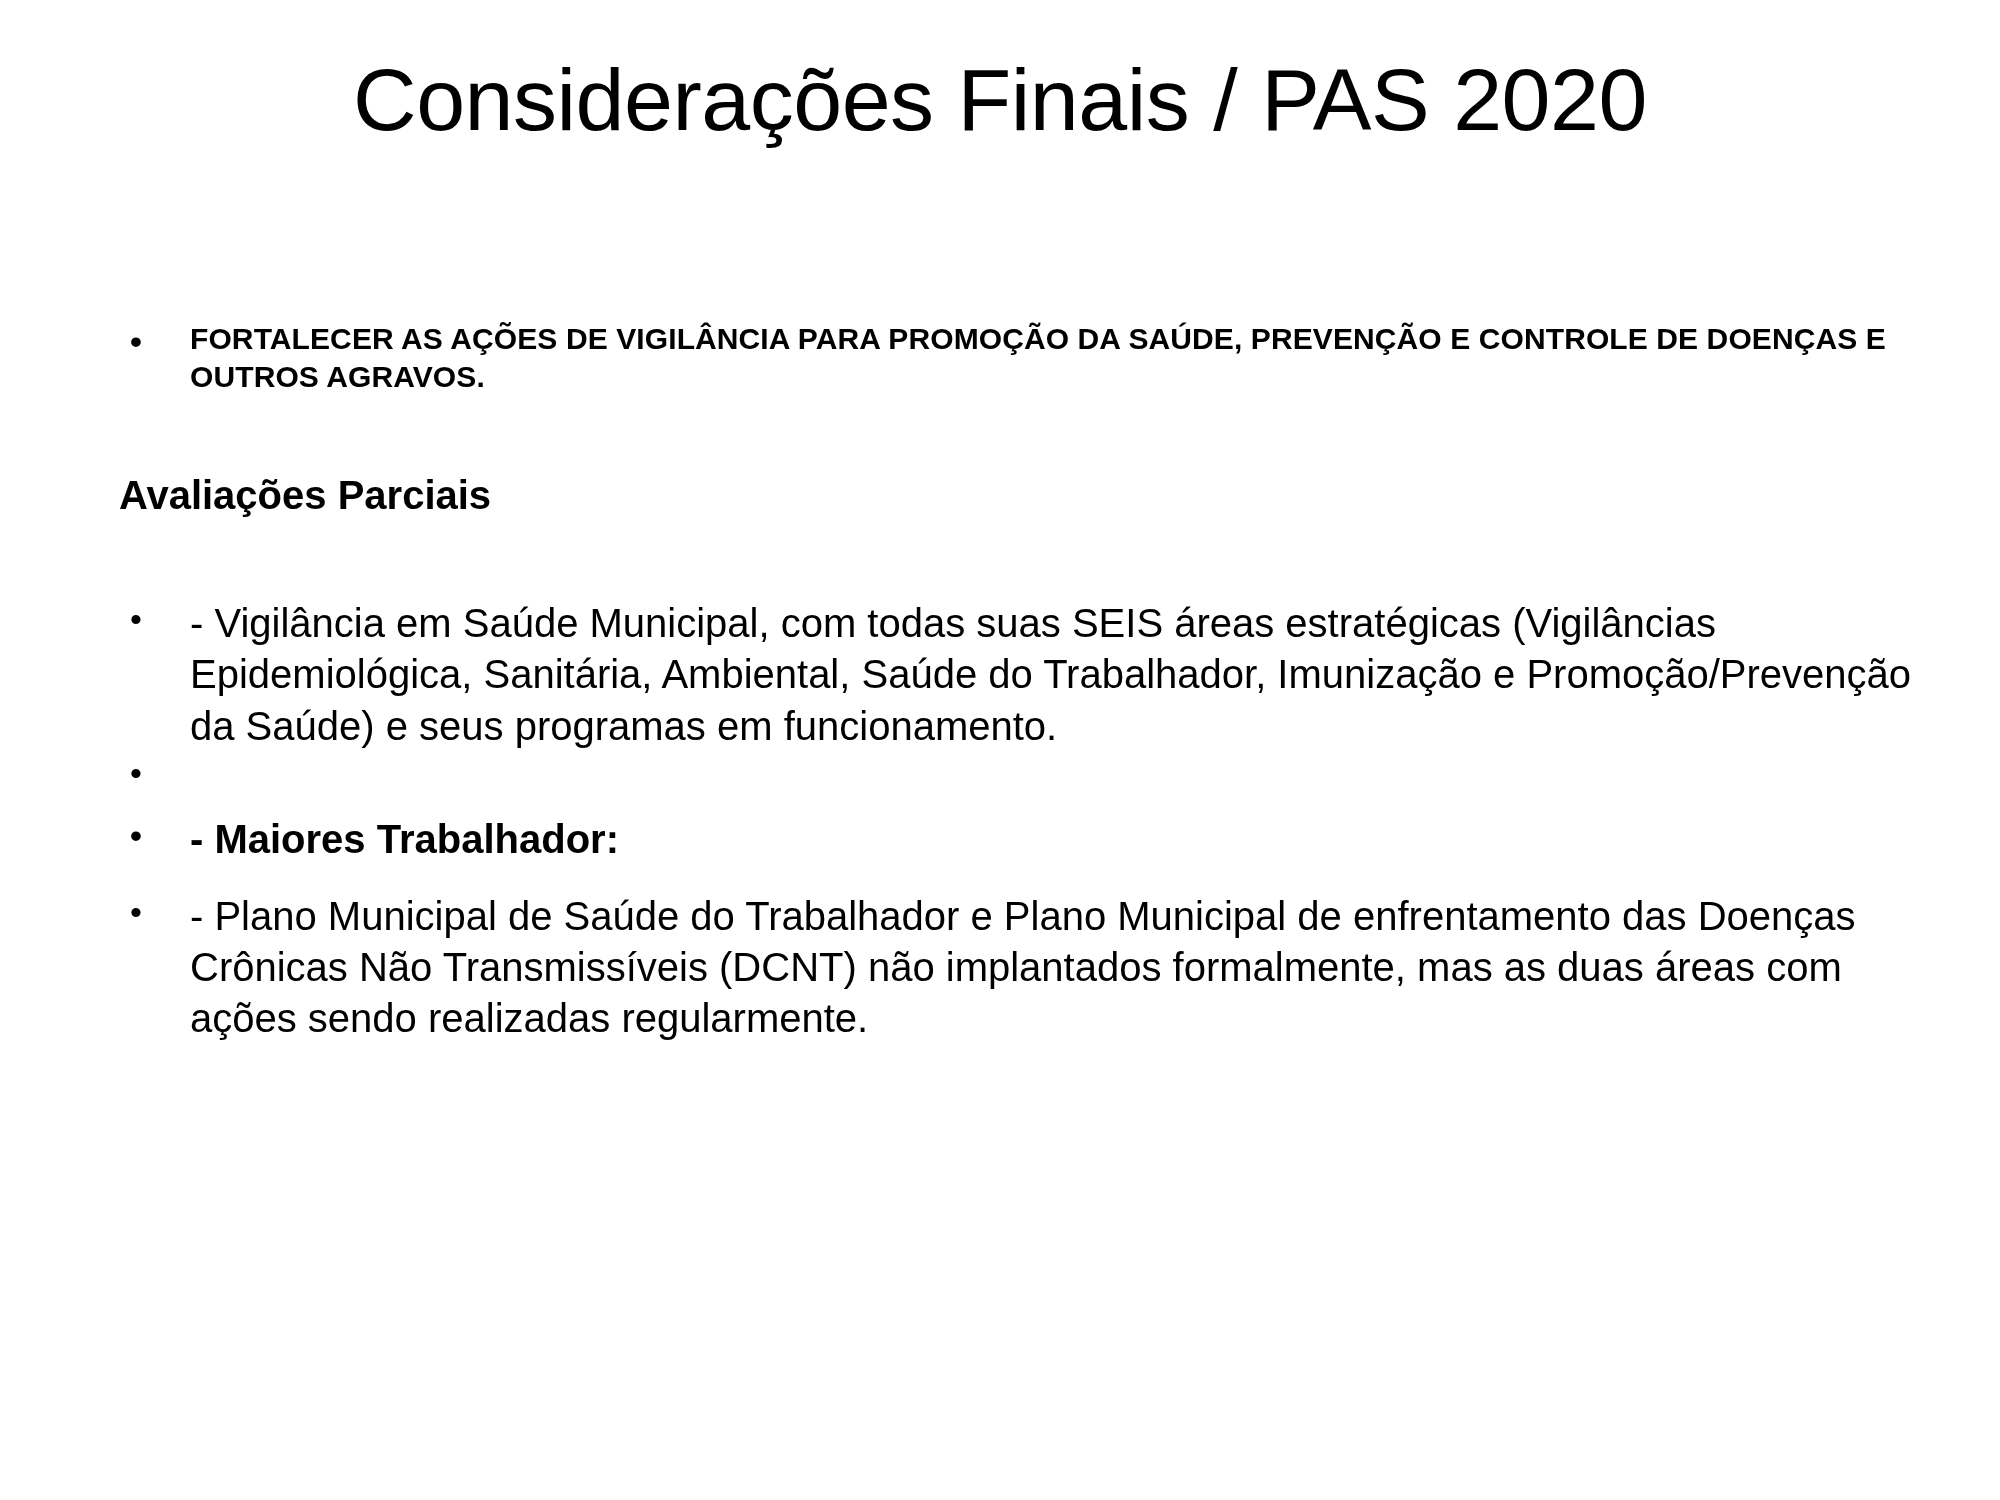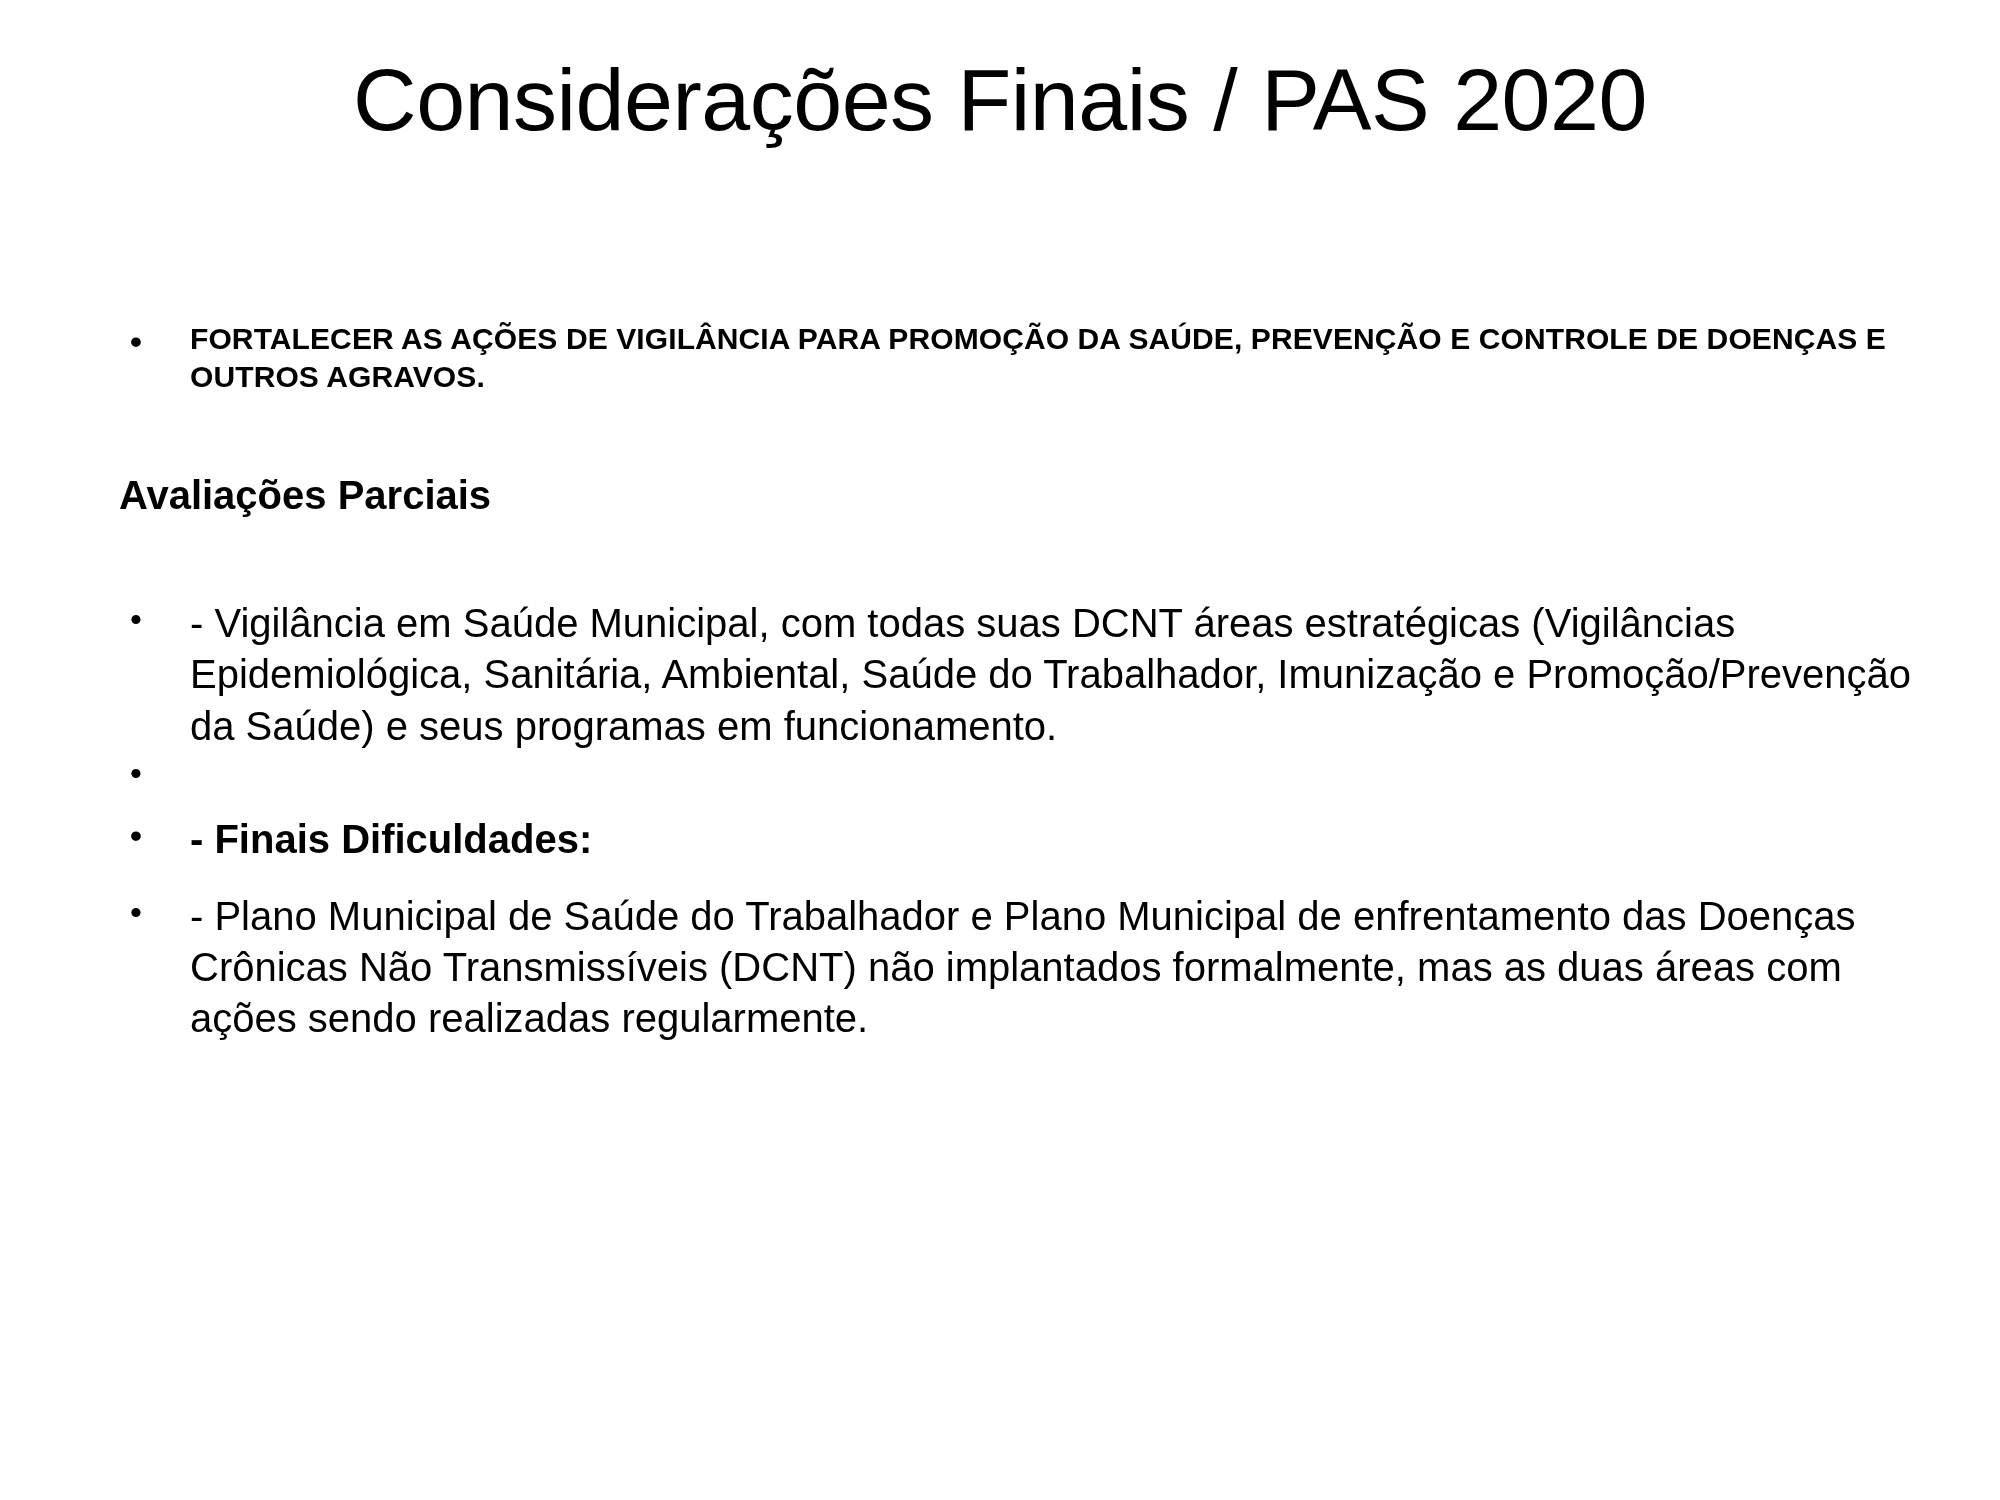--- a/index.html
+++ b/index.html
@@ -102,32 +102,32 @@
       </li>
 
       <li class="gap-md"></li>
 
       <li class="heading-line">Avaliações Parciais</li>
 
       <li class="gap-lg"></li>
 
       <li class="bullet b-large">
         <span class="dot">•</span>
-        <span>- Vigilância em Saúde Municipal, com todas suas DCNT áreas estratégicas (Vigilâncias Epidemiológica, Sanitária, Ambiental, Saúde do Trabalhador, Imunização e Promoção/Prevenção da Saúde) e seus programas em funcionamento.</span>
+        <span>- Vigilância em Saúde Municipal, com todas suas SEIS áreas estratégicas (Vigilâncias Epidemiológica, Sanitária, Ambiental, Saúde do Trabalhador, Imunização e Promoção/Prevenção da Saúde) e seus programas em funcionamento.</span>
       </li>
 
       <li class="bullet b-large">
         <span class="dot">•</span>
       </li>
 
       <li class="gap-md"></li>
 
       <li class="bullet b-strong">
         <span class="dot">•</span>
-        <span>- Finais Dificuldades:</span>
+        <span>- Maiores Trabalhador:</span>
       </li>
 
       <li class="gap-xs"></li>
 
       <li class="bullet b-large">
         <span class="dot">•</span>
         <span>- Plano Municipal de Saúde do Trabalhador e Plano Municipal de enfrentamento das Doenças Crônicas Não Transmissíveis (DCNT) não implantados formalmente, mas as duas áreas com ações sendo realizadas regularmente.</span>
       </li>
 
     </ul>

